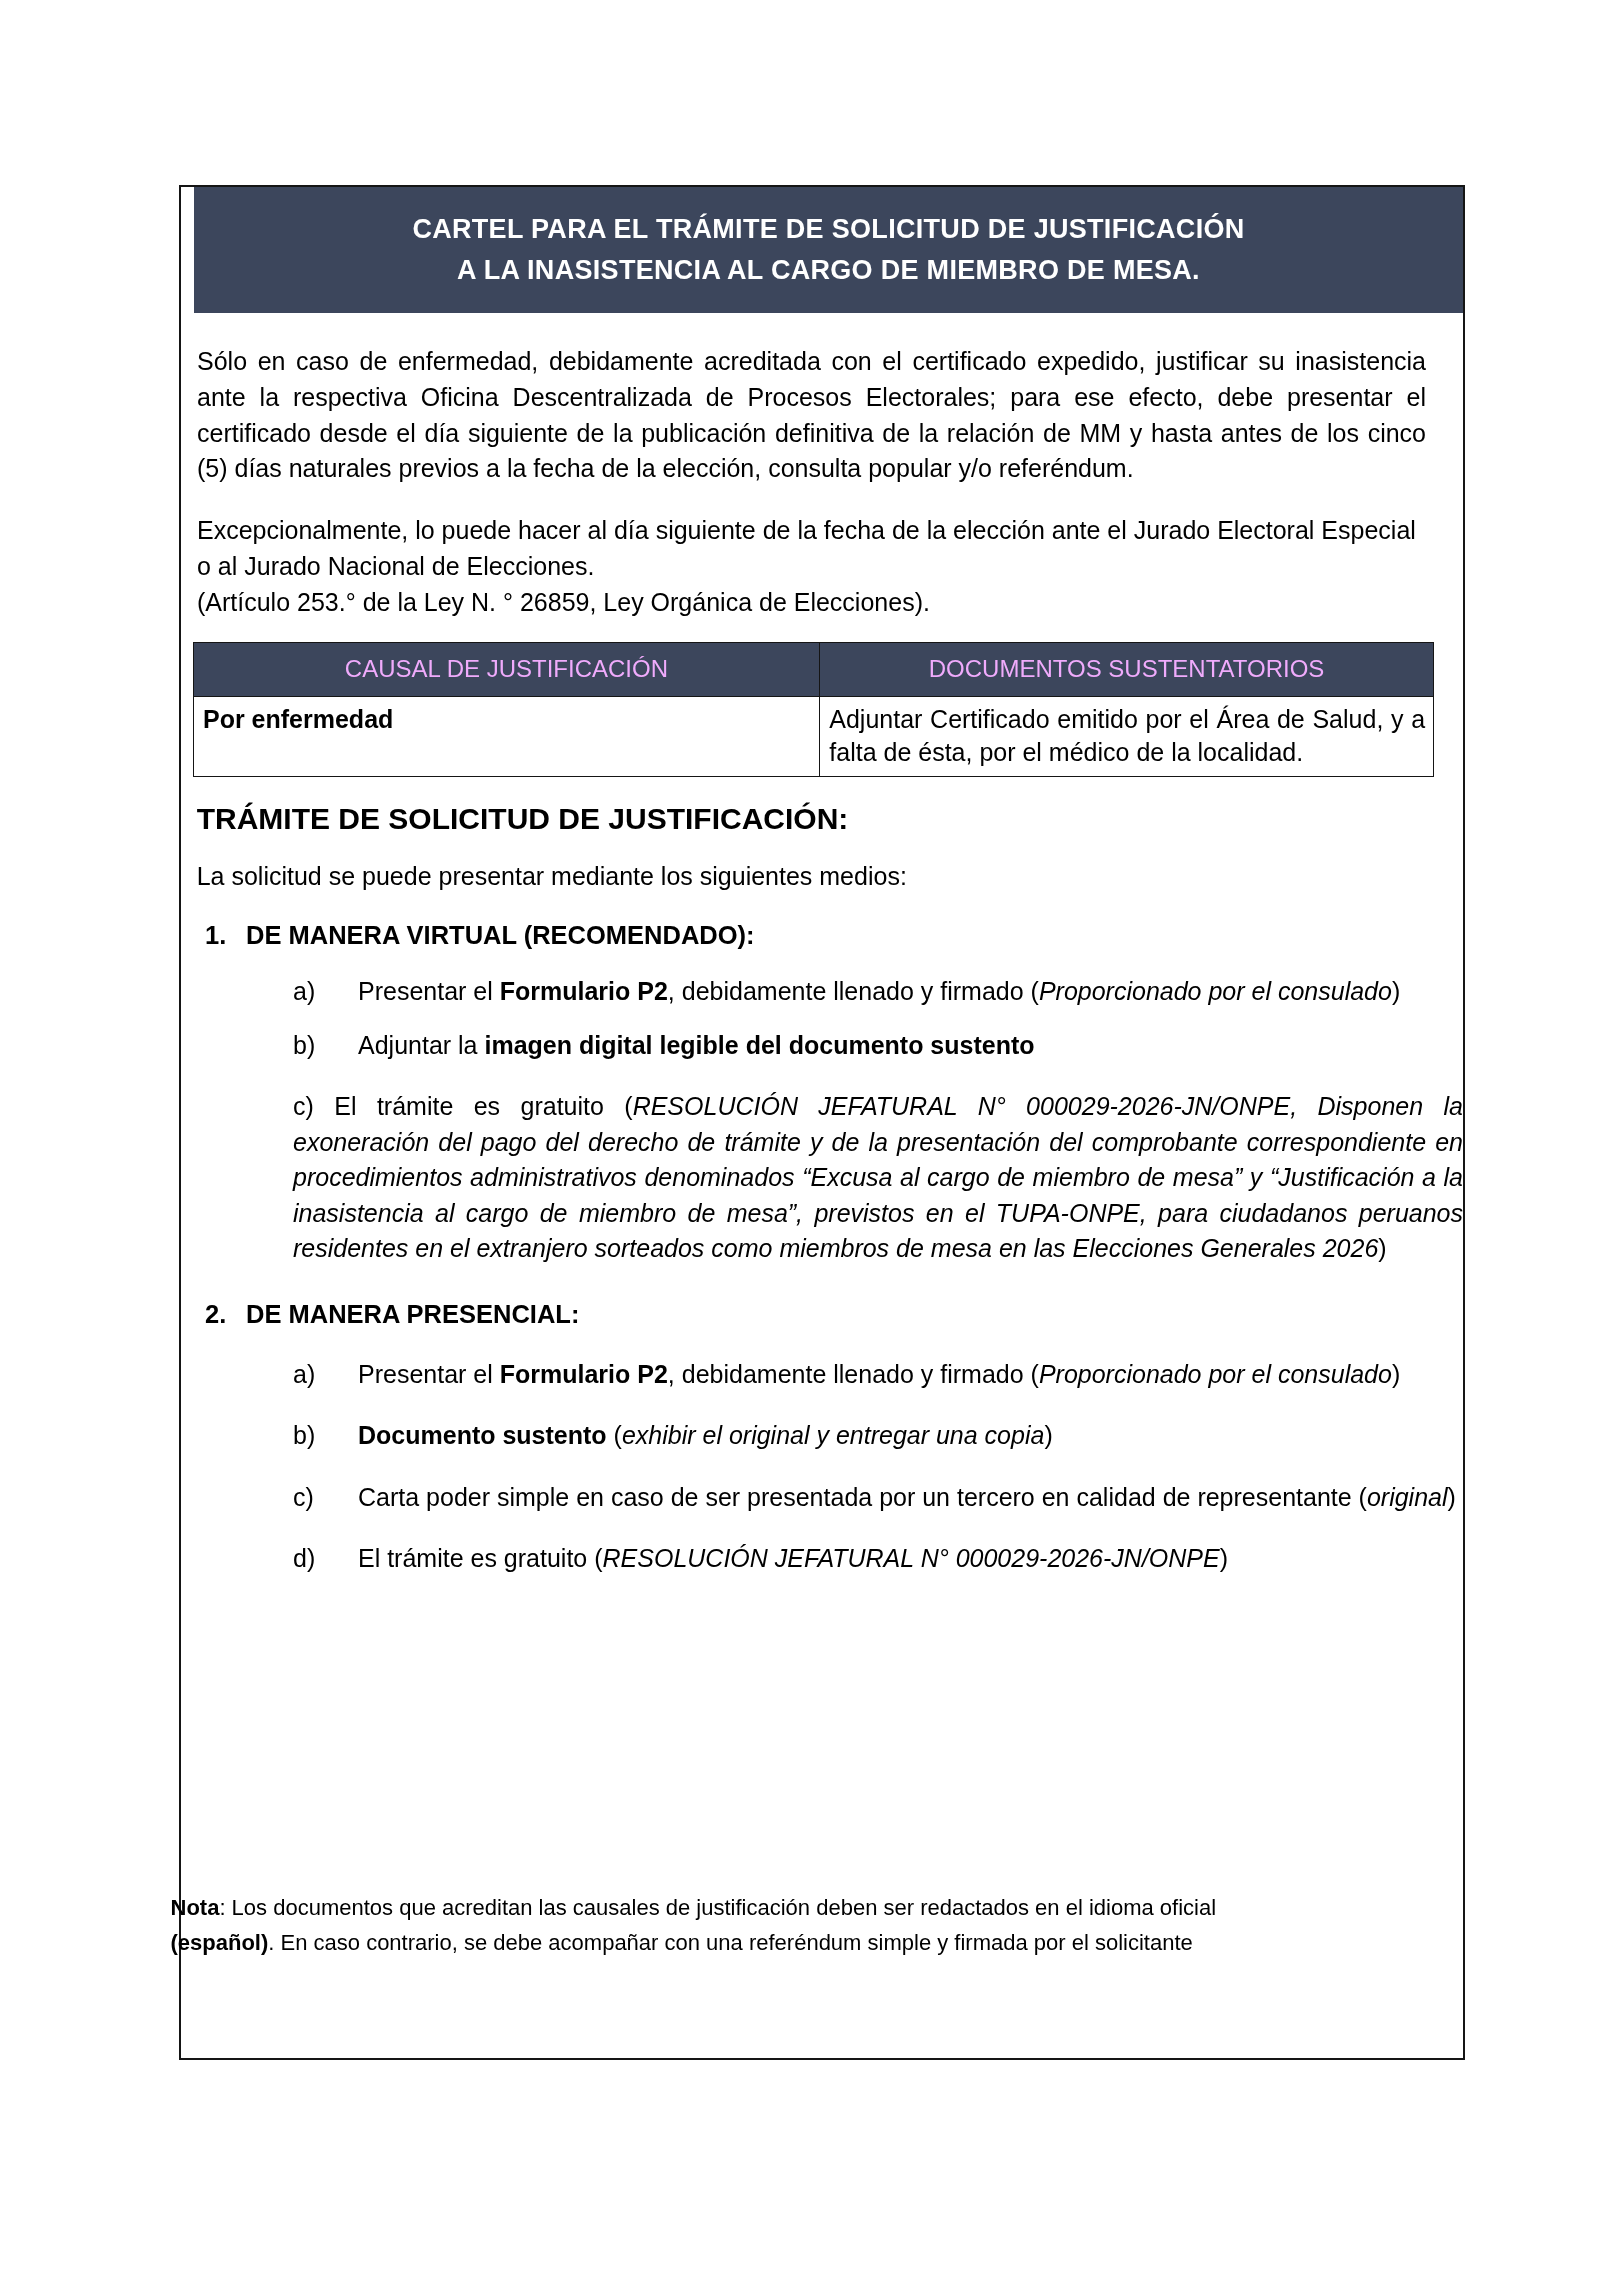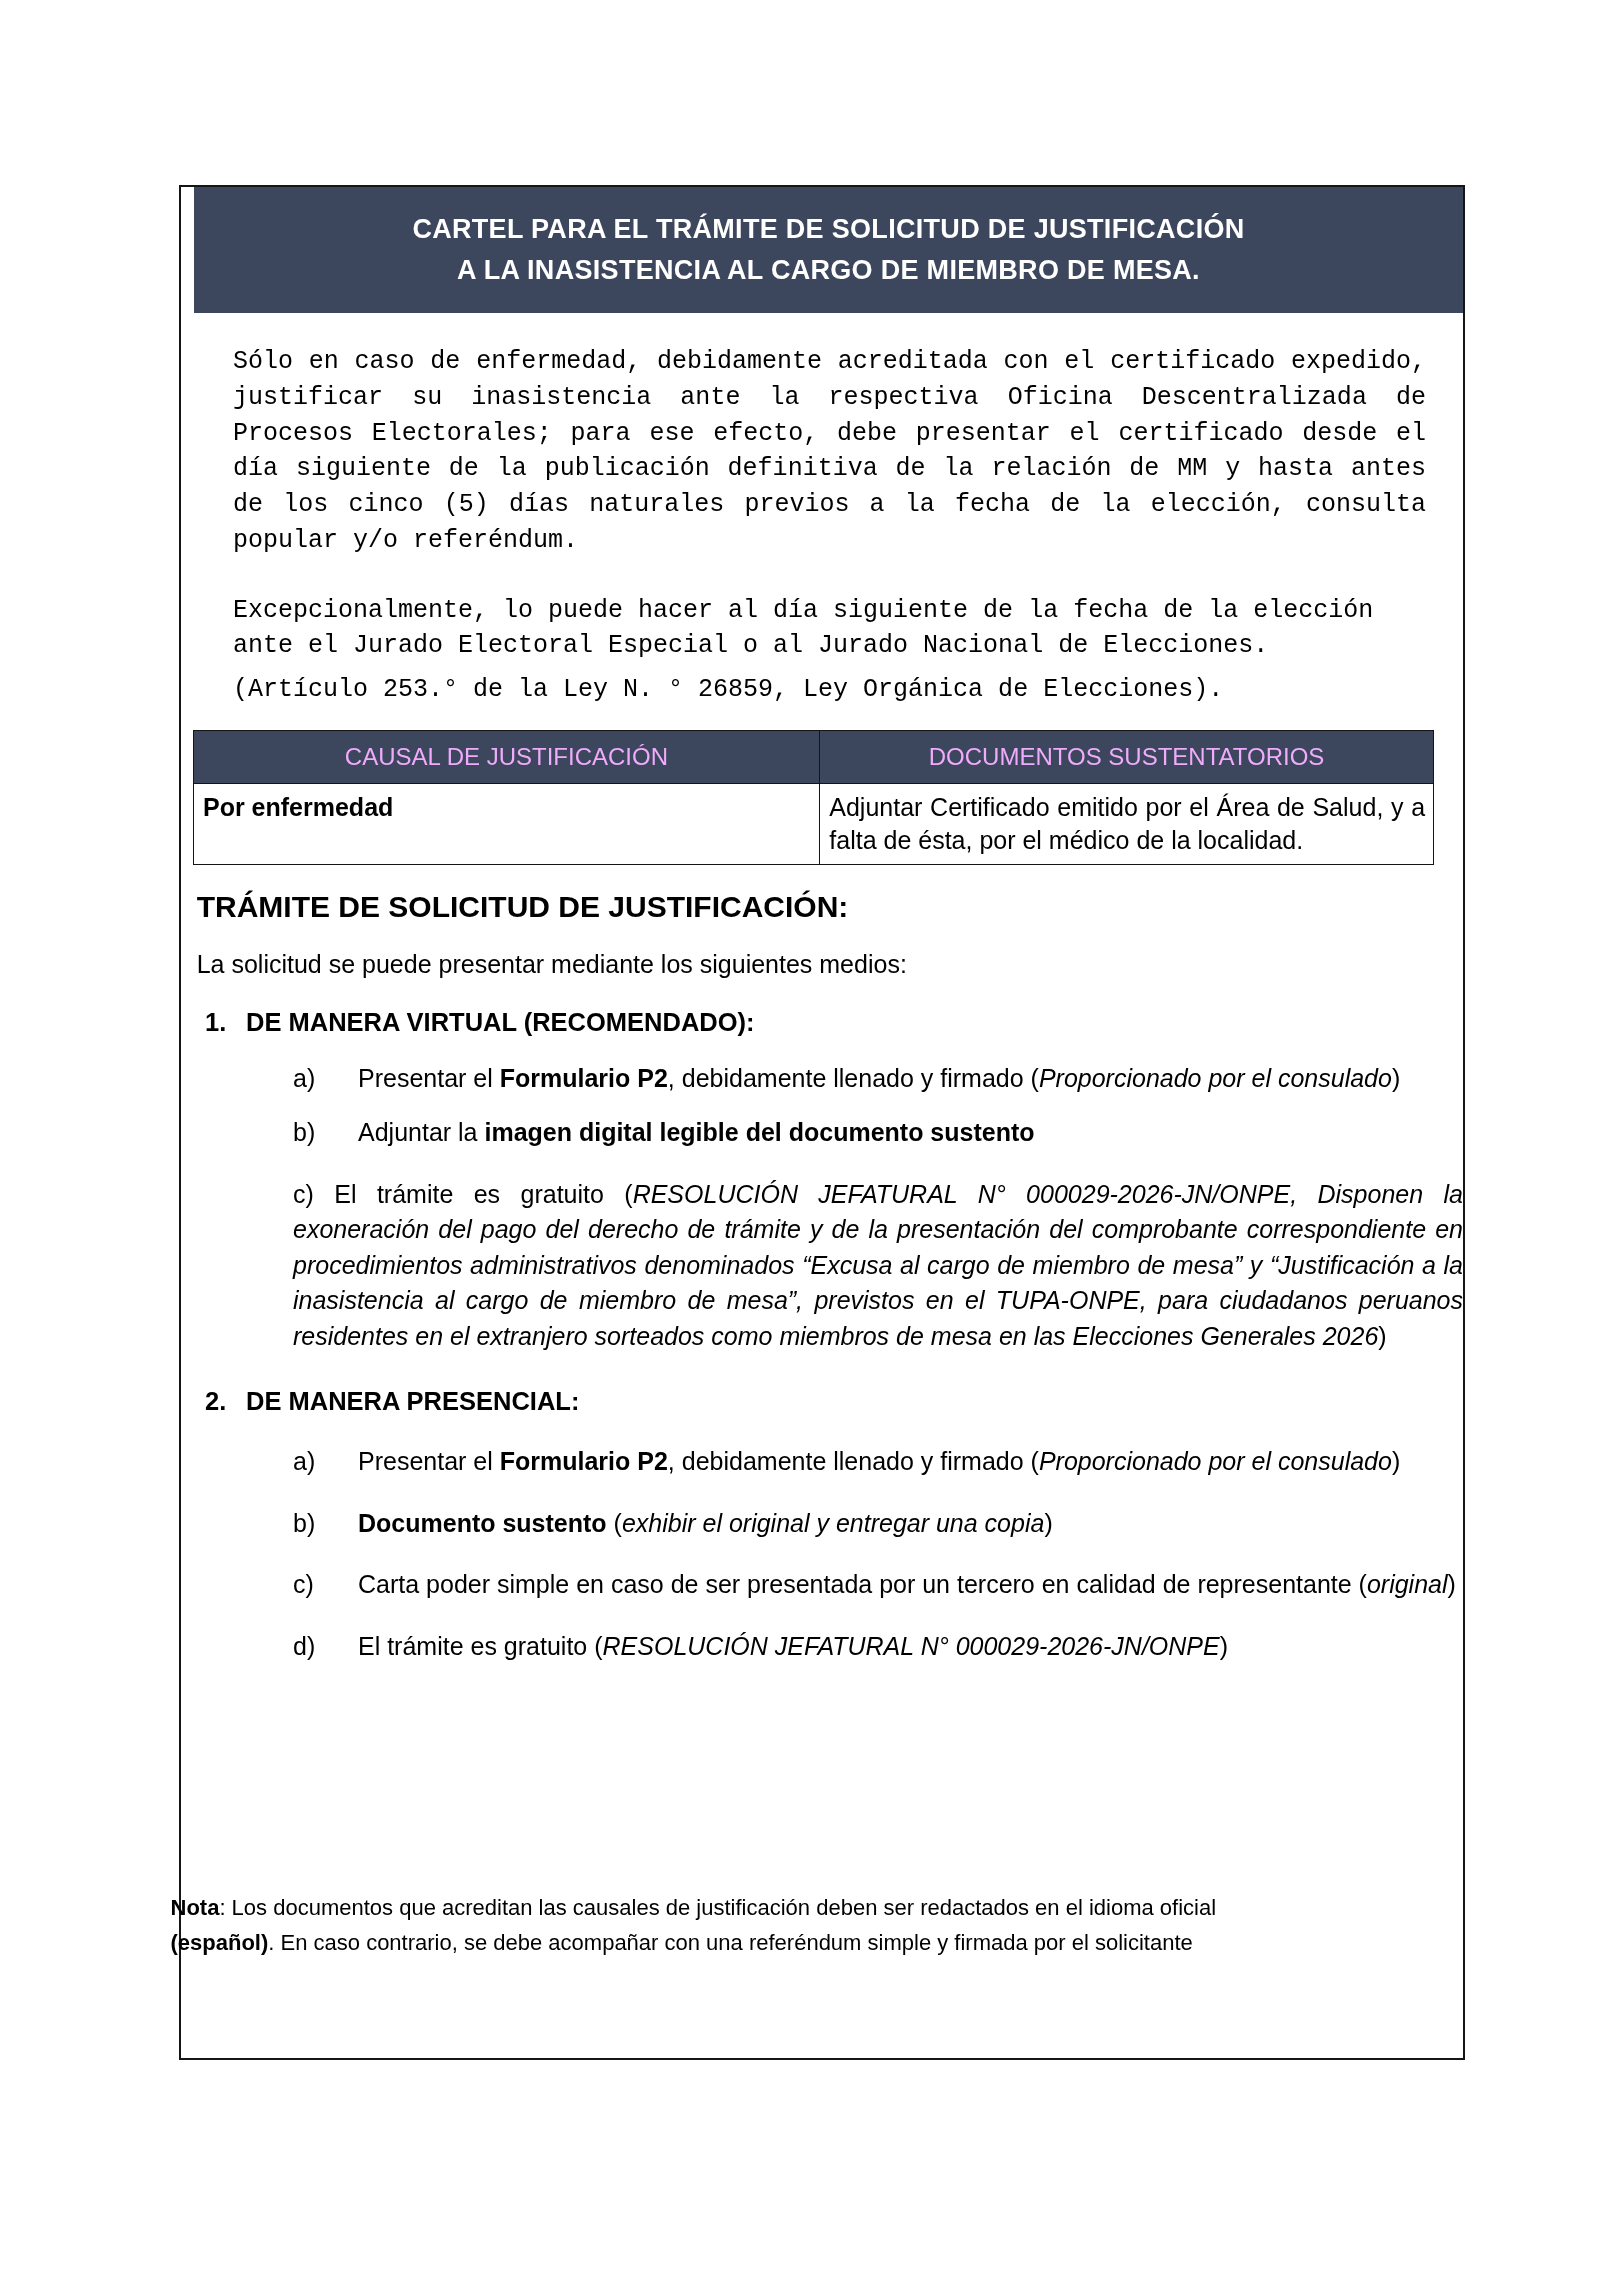--- a/index.html
+++ b/index.html
@@ -61,34 +61,32 @@
   .content {
     position: absolute;
     left: 0px;
     top: 126px;
     right: 0px;
     bottom: 0px;
     padding: 0px;
   }
 
   .para-block {
-    padding: 0 37px 0 52px;
-    font-family: Liberation Mono, monospace;
+    padding: 0 37px 0 16px;
   }
 
   p.body-para {
     margin: 0;
     font-size: 25px;
     line-height: 1.43;
     text-align: justify;
     text-justify: inter-word;
   }
   p.body-para.nojust {
     text-align: left;
-    margin-top: 8px;
   }
 
   .sp-48 { height: 31px; }
   .sp-40 { height: 26px; }
   .sp-34 { height: 22px; }
   .sp-28 { height: 18.3px; }
 
   
   .tbl-wrap {
     padding: 0 29px 0 11.8px;

